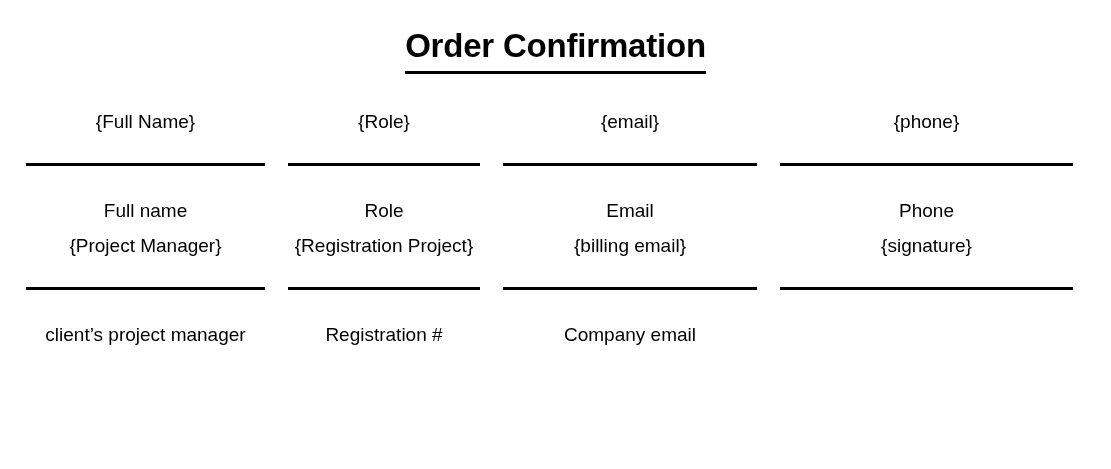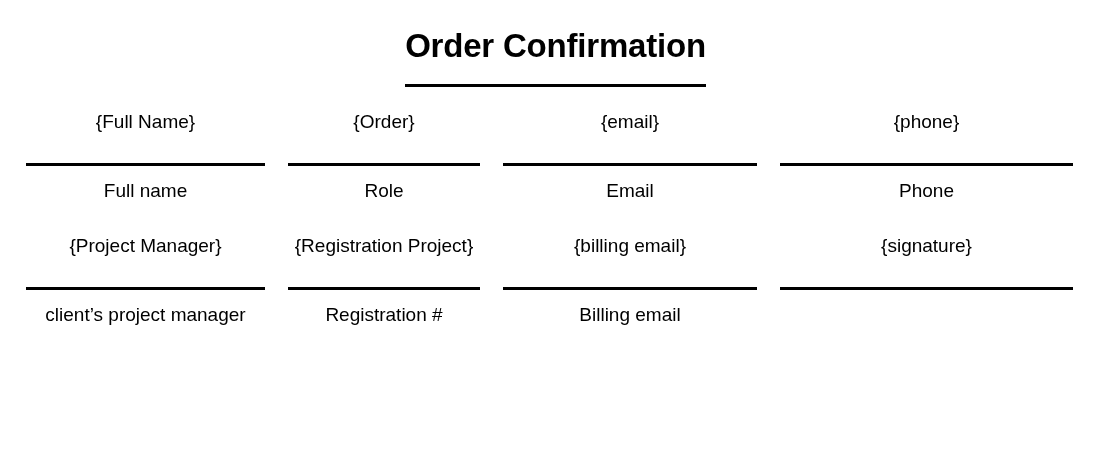--- a/index.html
+++ b/index.html
@@ -30,21 +30,21 @@
     text-align: center;
   }
   .doc-title {
     display: inline-block;
     font-size: 33px;
     font-weight: bold;
     line-height: 1.12;
     letter-spacing: -0.2px;
     color: #000000;
     border-bottom: 3px solid #000000;
-    padding-bottom: 19px;
+    padding-bottom: 6px;
   }
 
   
   .field-grid {
     position: absolute;
     top: 107px;
     left: 0;
     width: 1111px;
     text-decoration: underline;
   }
@@ -84,21 +84,21 @@
     border-top: 3px solid #000000;
     margin-top: 26px;
   }
 
   .field-label {
     font-size: 19px;
     line-height: 1.25;
     text-align: center;
     color: #000000;
     white-space: nowrap;
-    margin-top: 13px;
+    margin-top: 33px;
   }
 
   
   .label-overflow {
     margin-left: -14px;
     margin-right: -14px;
   }
 </style>
 </head>
 <body>
@@ -113,21 +113,21 @@
 
     <div class="field-band">
 
       <div class="field-col col-1">
         <div class="placeholder-text">{Full Name}</div>
         <div class="field-rule"></div>
         <div class="field-label">Full name</div>
       </div>
 
       <div class="field-col col-2">
-        <div class="placeholder-text">{Order}</div>
+        <div class="placeholder-text">{Role}</div>
         <div class="field-rule"></div>
         <div class="field-label">Role</div>
       </div>
 
       <div class="field-col col-3">
         <div class="placeholder-text">{email}</div>
         <div class="field-rule"></div>
         <div class="field-label">Email</div>
       </div>
 
@@ -149,21 +149,21 @@
 
       <div class="field-col col-2">
         <div class="placeholder-text">{Registration Project}</div>
         <div class="field-rule"></div>
         <div class="field-label">Registration #</div>
       </div>
 
       <div class="field-col col-3">
         <div class="placeholder-text">{billing email}</div>
         <div class="field-rule"></div>
-        <div class="field-label">Billing email</div>
+        <div class="field-label">Company email</div>
       </div>
 
       <div class="field-col col-4">
         <div class="placeholder-text">{signature}</div>
         <div class="field-rule"></div>
       </div>
 
     </div>
 
   </div>

